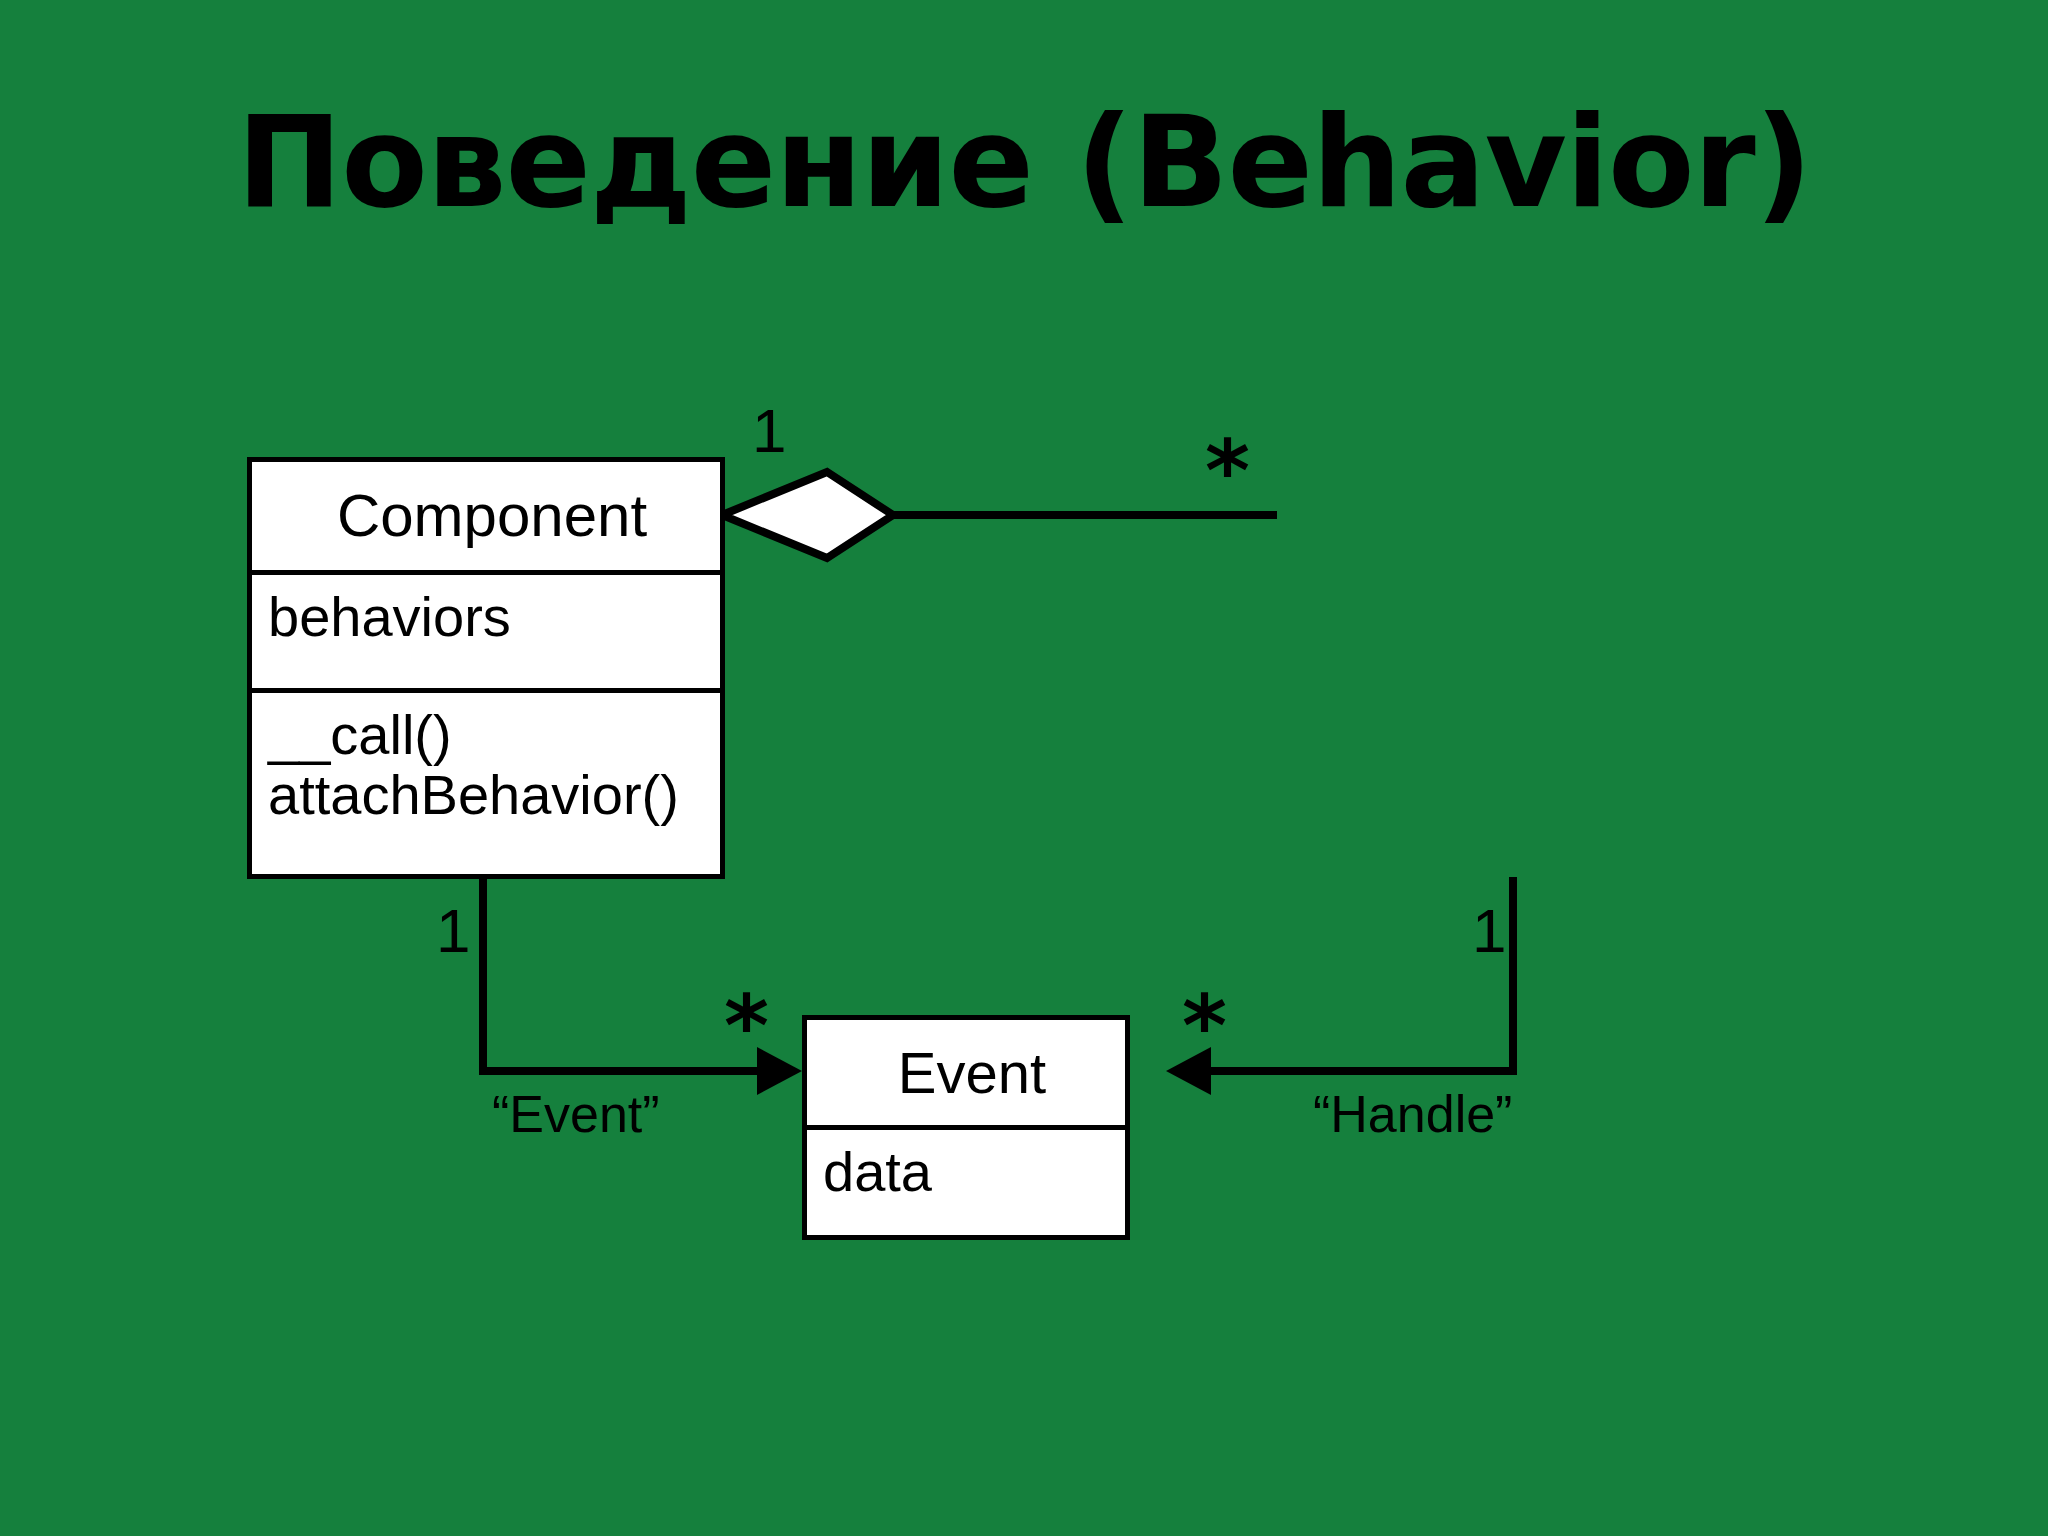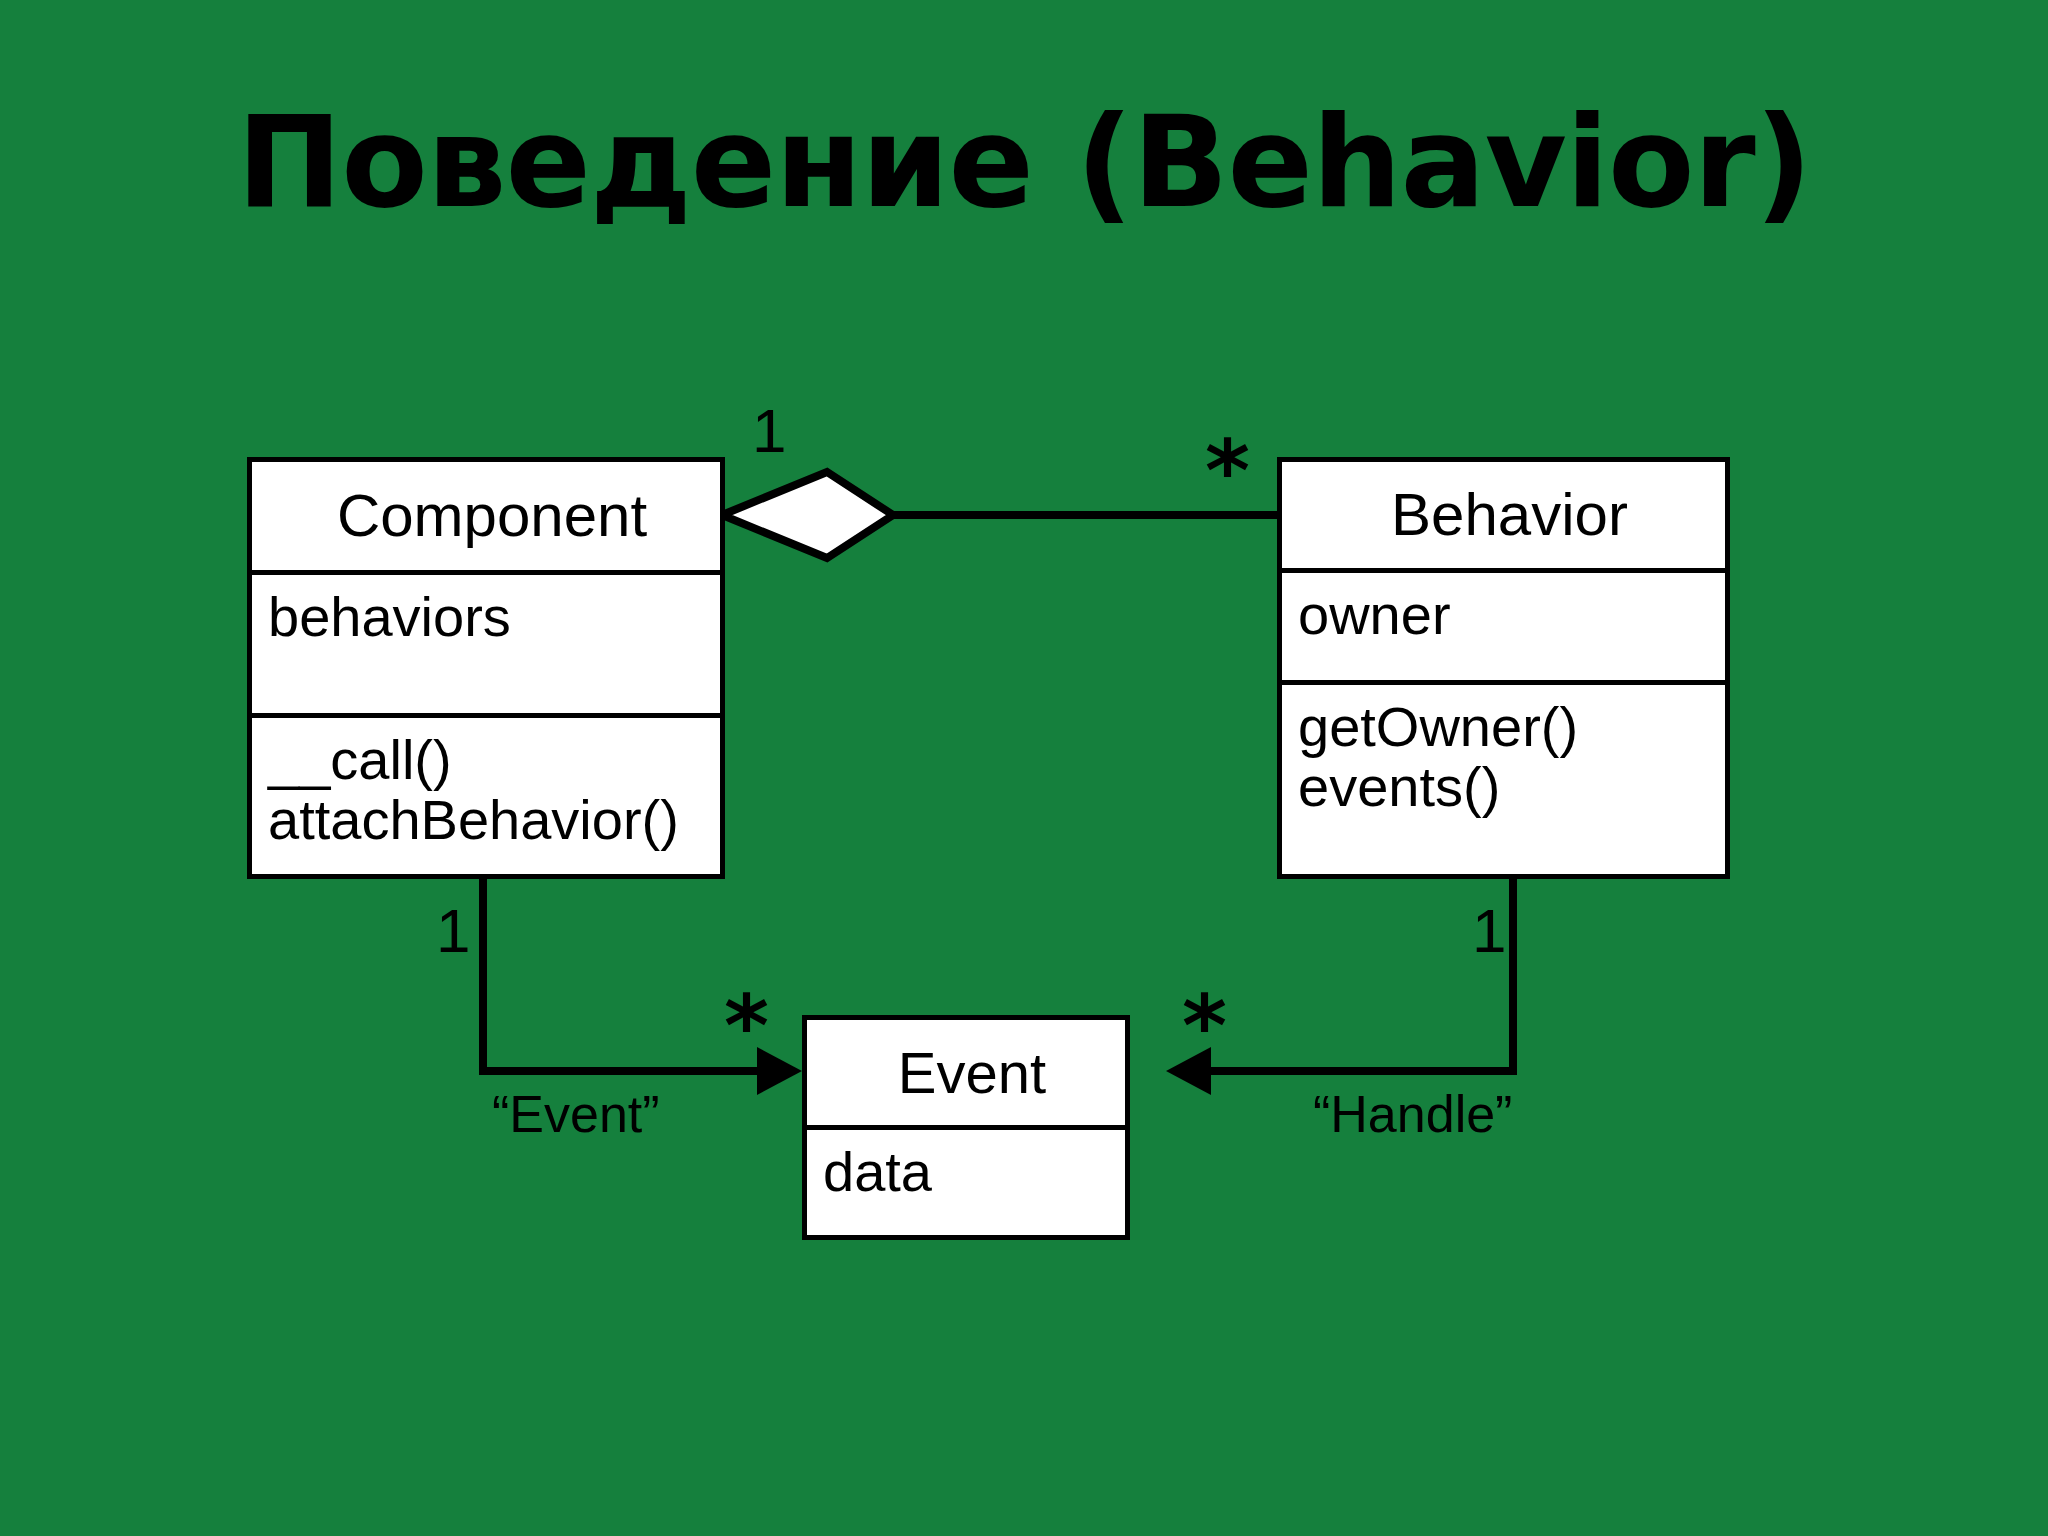--- a/index.html
+++ b/index.html
@@ -79,21 +79,21 @@
     text-align: left;
     white-space: pre;
   }
   .uml-text {
     font-family: "Liberation Sans", sans-serif;
     color: #000000;
   }
   
   #class-component { left: 247px; top: 457px; width: 478px; height: 422px; }
   #class-component .c-name    { height: 108px; }
-  #class-component .c-attrs   { height: 143px; }
+  #class-component .c-attrs   { height: 118px; }
   #class-component .c-ops     { flex: 1 1 auto; }
   
   #class-behavior { left: 1277px; top: 457px; width: 453px; height: 422px; }
   #class-behavior .c-name     { height: 106px; }
   #class-behavior .c-attrs    { height: 112px; }
   #class-behavior .c-ops      { flex: 1 1 auto; }
   
   #class-event { left: 802px; top: 1015px; width: 328px; height: 225px; }
   #class-event .c-name        { height: 105px; }
   #class-event .c-name .uml-text { font-size: 58px; }
@@ -153,32 +153,20 @@
     </div>
     <div class="uml-compartment uml-members c-attrs">
       <span class="uml-text">behaviors</span>
     </div>
     <div class="uml-compartment uml-members c-ops">
       <span class="uml-text">__call()
 attachBehavior()</span>
     </div>
   </div>
 
-  <div class="uml-class" id="class-behavior">
-    <div class="uml-compartment uml-name c-name">
-      <span class="uml-text">Behavior</span>
-    </div>
-    <div class="uml-compartment uml-members c-attrs">
-      <span class="uml-text">owner</span>
-    </div>
-    <div class="uml-compartment uml-members c-ops">
-      <span class="uml-text">getOwner()
-events()</span>
-    </div>
-  </div>
 
   <div class="uml-class" id="class-event">
     <div class="uml-compartment uml-name c-name">
       <span class="uml-text">Event</span>
     </div>
     <div class="uml-compartment uml-members c-attrs">
       <span class="uml-text">data</span>
     </div>
   </div>
 

